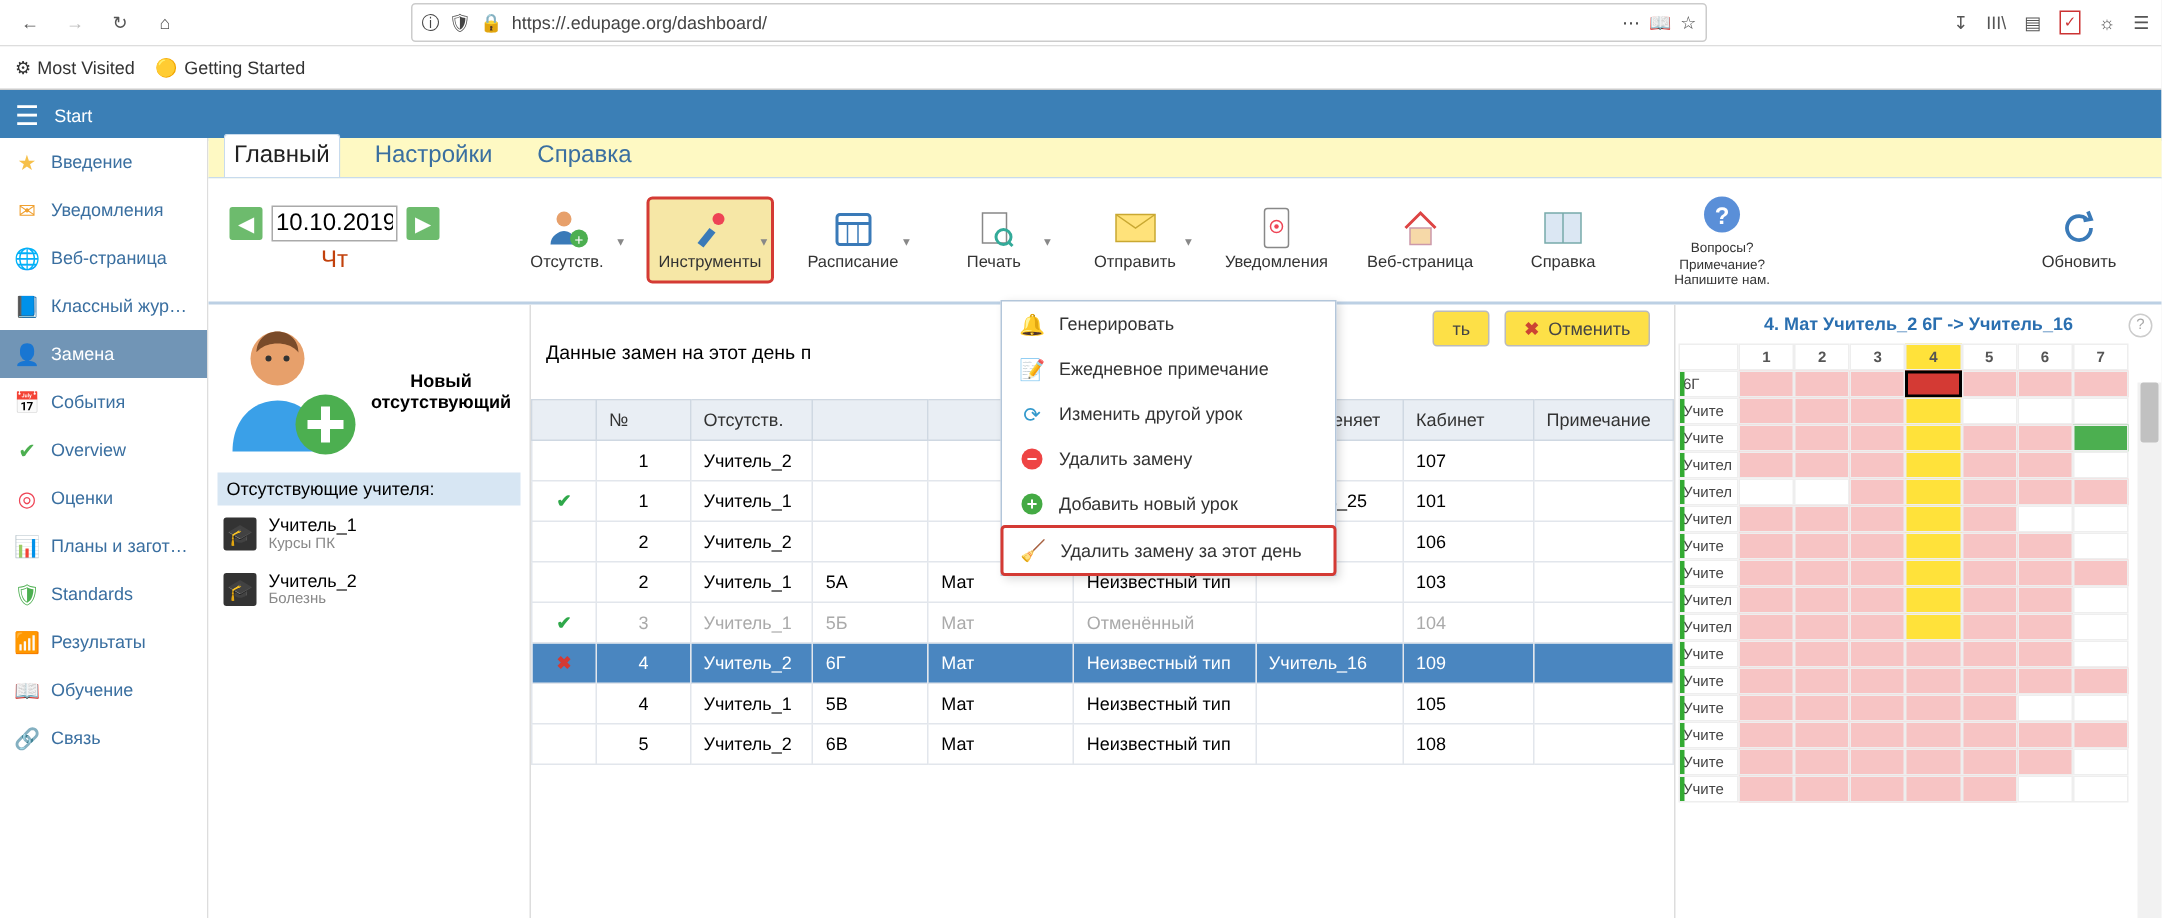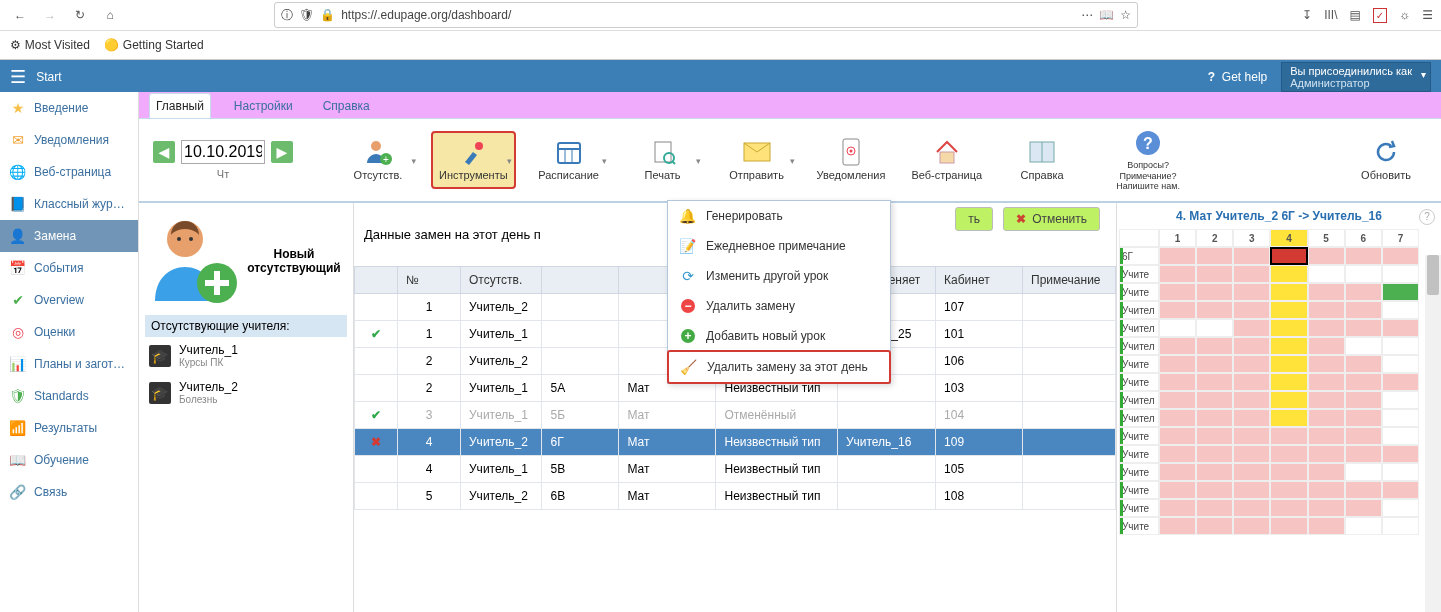--- a/index.html
+++ b/index.html
@@ -16,21 +16,21 @@
 .hamburger{font-size:18px}
 .hd-right{margin-left:auto;display:flex;align-items:center;gap:14px}
 .user-box{background:#2e6a9a;border:1px solid #255a86;padding:2px 18px 2px 8px;font-size:11px;position:relative}
 .user-box::after{content:"▾";position:absolute;right:4px;top:6px;font-size:10px}
 .main{position:absolute;top:92px;left:0;right:0;bottom:0;display:flex}
 .sidebar{width:138px;background:#fff;border-right:1px solid #ddd;overflow:hidden}
 .sb-item{display:flex;align-items:center;gap:8px;padding:8px 10px;color:#3a6fa0;font-size:12px;cursor:pointer;white-space:nowrap;overflow:hidden;text-overflow:ellipsis}
 .sb-item.active{background:#7195b6;color:#fff}
 .sb-ico{width:16px;height:16px;display:inline-flex;align-items:center;justify-content:center;font-size:14px}
 .content{flex:1;background:#fff;display:flex;flex-direction:column;position:relative}
-.tabs{height:26px;border-bottom:1px solid #c8dbed;display:flex;align-items:flex-end;padding-left:10px;gap:16px;background:#f0abfc;font-size:12px}
+.tabs{height:26px;border-bottom:1px solid #c8dbed;display:flex;align-items:flex-end;padding-left:10px;gap:16px;background:#fef9c3;font-size:16px}
 .tab{padding:5px 6px;color:#3a6fa0;border:1px solid transparent;border-bottom:none;position:relative}
 .tab.active{background:#fff;border-color:#c8dbed;border-radius:3px 3px 0 0;color:#222}
 .toolbar{height:82px;border-bottom:2px solid #bcd0e4;display:flex;align-items:center;padding:0 14px;gap:12px;background:#fff}
 .tb-date{display:flex;flex-direction:column;align-items:center;gap:4px}
 .tb-date-row{display:flex;align-items:center;gap:6px}
 .arrow-sq{width:22px;height:22px;background:#6dbb6d;color:#fff;display:flex;align-items:center;justify-content:center;font-size:14px;border-radius:2px}
 .date-input{width:78px;text-align:center;border:1px solid #aaa;height:20px;font-size:16px}
 .tb-btn{display:flex;flex-direction:column;align-items:center;justify-content:center;min-width:68px;padding:4px 6px;font-size:11px;color:#333;border:1px solid transparent;position:relative;text-align:center;line-height:1.2}
 .tb-btn .ico{width:30px;height:30px;display:flex;align-items:center;justify-content:center;font-size:22px;margin-bottom:2px}
 .tb-btn .dd{position:absolute;right:2px;bottom:20px;font-size:9px;color:#888}
@@ -41,21 +41,21 @@
 .avatar{width:96px;height:96px;position:relative}
 .new-abs-label{font-weight:bold;font-size:12px;margin-top:4px;text-align:center}
 .abs-header{background:#d7e6f3;padding:4px 6px;font-size:12px;margin-top:6px}
 .abs-row{display:flex;gap:8px;padding:6px 4px;align-items:center}
 .abs-row .t-ico{width:22px;height:22px;background:#333;border-radius:2px;display:flex;align-items:center;justify-content:center;color:#e8c76b;font-size:14px}
 .abs-row .name{font-size:12px}
 .abs-row .sub{font-size:10px;color:#888}
 .main-table{flex:1;display:flex;flex-direction:column;position:relative;overflow:hidden}
 .data-msg{padding:24px 10px;font-size:13px}
 .action-bar{display:flex;gap:10px;padding:0 10px 6px;align-items:center}
-.a-btn{border:1px solid #bbb;background:#bef264;border-radius:3px;padding:4px 12px;display:flex;align-items:center;gap:6px;font-size:12px;color:#444}
+.a-btn{border:1px solid #bbb;background:#fde047;border-radius:3px;padding:4px 12px;display:flex;align-items:center;gap:6px;font-size:12px;color:#444}
 .a-btn .x{color:#c43;font-weight:bold}
 table.grid{width:100%;border-collapse:collapse;font-size:12px}
 table.grid th{background:#e9eef4;border:1px solid #cfd8e2;padding:6px 8px;text-align:left;font-weight:normal;color:#333}
 table.grid td{border:1px solid #e2e6ec;padding:6px 8px;vertical-align:middle}
 tr.selected td{background:#4a86c0;color:#fff}
 tr.cancelled td{color:#aaa}
 .chk-green{color:#2fa84a;font-weight:bold}
 .x-red{color:#d43a34;font-weight:bold}
 .right-col{width:324px;border-left:1px solid #ddd;display:flex;flex-direction:column;position:relative}
 .right-title{text-align:center;color:#2a6fb0;font-weight:bold;font-size:12px;padding:6px 4px}
@@ -116,27 +116,20 @@
     </div>
   <div class="bm-item">
       <span style="color:#e27b2f">🟡</span>
       <span>Getting Started</span>
     </div>
 </div>
 
 <div class="app-header">
   <span class="hamburger">☰</span>
   <span>Start</span>
-  <div class="hd-right">
-    <span><b>?</b>&nbsp;&nbsp;<span>Get help</span></span>
-    <div class="user-box">
-      <div>Вы присоединились как</div>
-      <div style="color:#cfe3f3">Администратор</div>
-    </div>
-  </div>
 </div>
 
 <div class="main">
 
   <div class="sidebar" id="sidebar">
       <div class="sb-item">
         <span class="sb-ico" style="color:#f6c04a">★</span>
         <span>Введение</span>
       </div>
       <div class="sb-item">
@@ -196,21 +189,21 @@
         <div class="tab">Справка</div>
       </div>
 
     <div class="toolbar">
       <div class="tb-date">
         <div class="tb-date-row">
           <div class="arrow-sq">◀</div>
           <input class="date-input" value="10.10.2019" style="">
           <div class="arrow-sq">▶</div>
         </div>
-        <div style="font-size:11px;color:#737373">Чт</div>
+        <div style="font-size:16px;color:#c2410c">Чт</div>
       </div>
       <div style="width:20px"></div>
 
       <div class="tb-btn">
         <div class="ico">
           <svg width="30" height="30">
               <circle cx="13" cy="9" r="5" fill="#e7a06b"></circle>
               <path d="M4 26c0-6 6-9 9-9s9 3 9 9" fill="#3a7ab8"></path>
               <circle cx="23" cy="22" r="6" fill="#4caf50"></circle>
               <text x="23" y="26" text-anchor="middle" fill="#fff" font-size="10">+</text>

